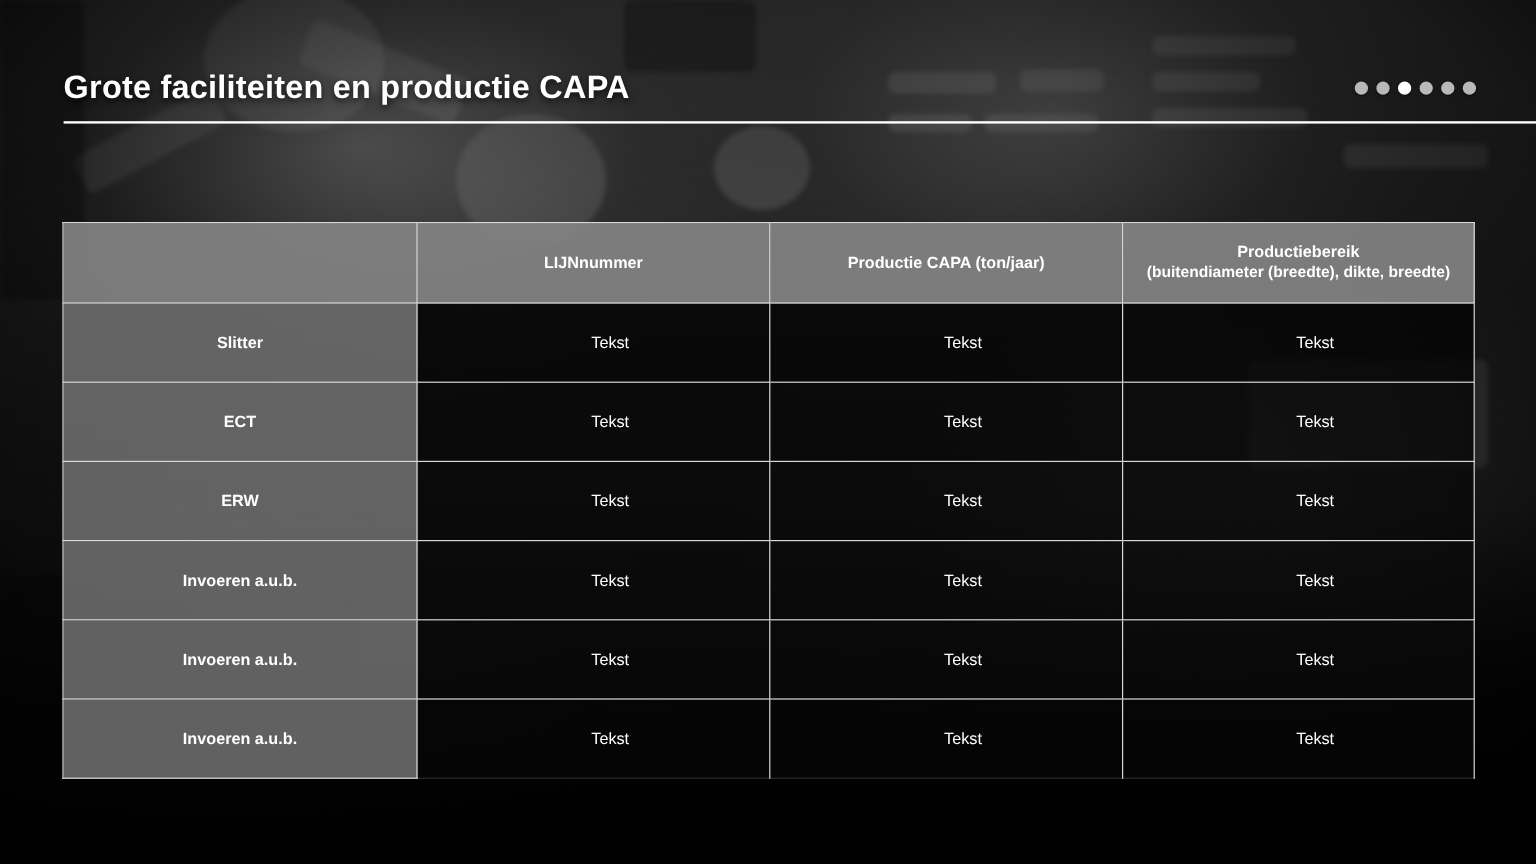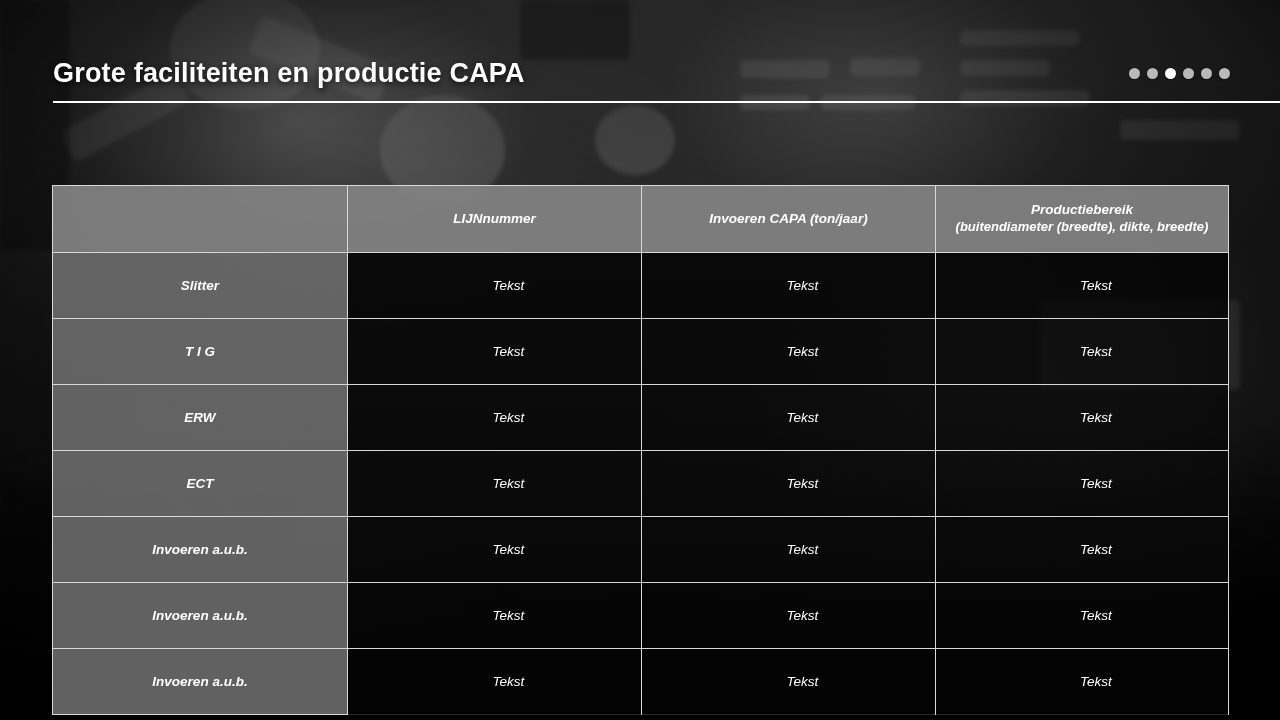--- a/index.html
+++ b/index.html
@@ -106,21 +106,20 @@
   .table-wrap {
     position: absolute;
     left: 52px;
     top: 185px;
     width: 1176px;
   }
   table.capa {
     border-collapse: collapse;
     table-layout: fixed;
     width: 1176px;
-    font-style: italic;
   }
   table.capa col.c0 { width: 295px; }
   table.capa col.c1 { width: 294px; }
   table.capa col.c2 { width: 294px; }
   table.capa col.c3 { width: 293px; }
 
   table.capa th, table.capa td {
     border: 1px solid #d8d8d8;
     text-align: center;
     vertical-align: middle;
@@ -223,48 +222,42 @@
       <colgroup>
         <col class="c0">
           <col class="c1">
           <col class="c2">
           <col class="c3">
       </colgroup>
       <thead>
         <tr class="head">
           <th class="corner"></th>
           <th>LIJNnummer</th>
-          <th>Invoeren CAPA (ton/jaar)</th>
+          <th>Productie CAPA (ton/jaar)</th>
           <th>
             <span>Productiebereik</span>
             <span class="hdr-sub">(buitendiameter (breedte), dikte, breedte)</span>
           </th>
         </tr>
       </thead>
       <tbody>
         <tr>
           <td class="rowlabel">Slitter</td>
           <td class="cell">Tekst</td>
           <td class="cell">Tekst</td>
           <td class="cell">Tekst</td>
         </tr>
         <tr>
-          <td class="rowlabel">T I G</td>
+          <td class="rowlabel">ECT</td>
           <td class="cell">Tekst</td>
           <td class="cell">Tekst</td>
           <td class="cell">Tekst</td>
         </tr>
         <tr>
           <td class="rowlabel">ERW</td>
-          <td class="cell">Tekst</td>
-          <td class="cell">Tekst</td>
-          <td class="cell">Tekst</td>
-        </tr>
-        <tr>
-          <td class="rowlabel">ECT</td>
           <td class="cell">Tekst</td>
           <td class="cell">Tekst</td>
           <td class="cell">Tekst</td>
         </tr>
         <tr>
           <td class="rowlabel">Invoeren a.u.b.</td>
           <td class="cell">Tekst</td>
           <td class="cell">Tekst</td>
           <td class="cell">Tekst</td>
         </tr>

